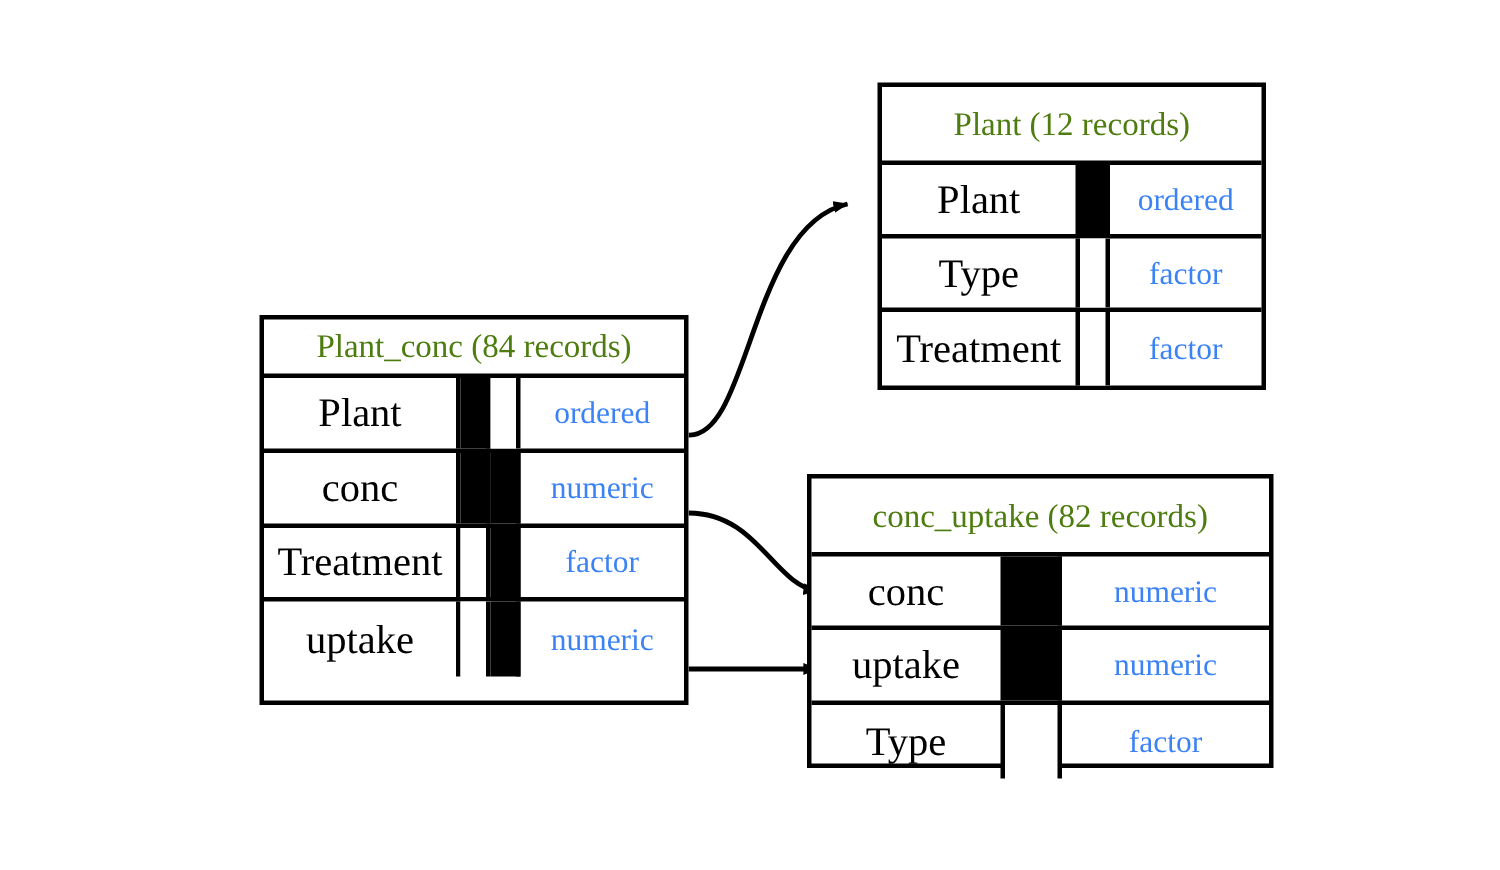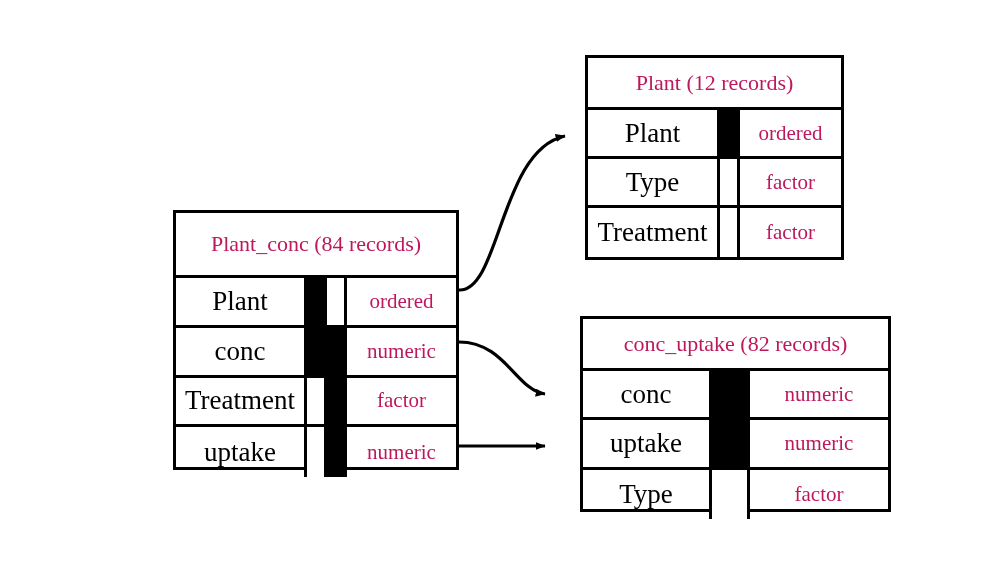--- a/index.html
+++ b/index.html
@@ -28,21 +28,21 @@
     box-sizing: border-box;
     border: 3px solid #000000;
     background: #ffffff;
     z-index: 3;
   }
 
   .entity-title {
     box-sizing: border-box;
     width: 100%;
     text-align: center;
-    color: #be185d;
+    color: #4d7c0f;
     font-size: 22px;
     line-height: 1;
     display: flex;
     align-items: center;
     justify-content: center;
     border-bottom: 3px solid #000000;
     white-space: nowrap;
   }
 
   .attr-row {
@@ -78,21 +78,21 @@
   .attr-bar.off { background: #ffffff; }
 
   .attr-type {
     box-sizing: border-box;
     flex: 1 1 auto;
     display: flex;
     align-items: center;
     justify-content: center;
     text-align: center;
     font-size: 21px;
-    color: #be185d;
+    color: #3b82f6;
     white-space: nowrap;
   }
 
   
   #connectors {
     position: absolute;
     left: 0; top: 0;
     width: 1000px;
     height: 580px;
     z-index: 1;
@@ -113,21 +113,21 @@
 
     <path fill="none" stroke="#000000" stroke-width="3.2" marker-end="url(#arrowhead)" d="M 459 290 C 500 292 500 150 565 136"></path>
 
     <path fill="none" stroke="#000000" stroke-width="3.2" marker-end="url(#arrowhead)" d="M 459 342 C 505 342 516 390 545 394"></path>
 
     <path fill="none" stroke="#000000" stroke-width="3.2" marker-end="url(#arrowhead)" d="M 459 446 L 545 446"></path>
   </svg>
 
   <div id="entity-layer">
       <div class="entity" style="left: 173px; top: 210px; width: 286px; height: 260px;">
-        <div class="entity-title" style="height: 65px;">Plant_conc (84 records)</div>
+        <div class="entity-title" style="height: 39px;">Plant_conc (84 records)</div>
         <div class="attr-row" style="height: 49.75px;">
           <div class="attr-name" style="width: 131px; flex: 0 0 131px;">Plant</div>
           <div class="attr-bar on" style="width: 20px; flex: 0 0 20px;"></div>
           <div class="attr-bar off" style="width: 20px; flex: 0 0 20px;"></div>
           <div class="attr-type">ordered</div>
         </div>
         <div class="attr-row" style="height: 49.75px;">
           <div class="attr-name" style="width: 131px; flex: 0 0 131px;">conc</div>
           <div class="attr-bar on" style="width: 20px; flex: 0 0 20px; border-right-color: rgb(0, 0, 0);"></div>
           <div class="attr-bar on" style="width: 20px; flex: 0 0 20px; border-right-color: rgb(0, 0, 0);"></div>
@@ -157,21 +157,21 @@
           <div class="attr-name" style="width: 132px; flex: 0 0 132px;">Type</div>
           <div class="attr-bar off" style="width: 20px; flex: 0 0 20px;"></div>
           <div class="attr-type">factor</div>
         </div>
         <div class="attr-row" style="height: 49px;">
           <div class="attr-name" style="width: 132px; flex: 0 0 132px;">Treatment</div>
           <div class="attr-bar off" style="width: 20px; flex: 0 0 20px;"></div>
           <div class="attr-type">factor</div>
         </div>
       </div>
-      <div class="entity" style="left: 580px; top: 316px; width: 311px; height: 196px;">
+      <div class="entity" style="left: 538px; top: 316px; width: 311px; height: 196px;">
         <div class="entity-title" style="height: 52px;">conc_uptake (82 records)</div>
         <div class="attr-row" style="height: 49.3333px;">
           <div class="attr-name" style="width: 129px; flex: 0 0 129px;">conc</div>
           <div class="attr-bar on" style="width: 38px; flex: 0 0 38px; border-right-color: rgb(0, 0, 0);"></div>
           <div class="attr-type">numeric</div>
         </div>
         <div class="attr-row" style="height: 49.3333px;">
           <div class="attr-name" style="width: 129px; flex: 0 0 129px;">uptake</div>
           <div class="attr-bar on" style="width: 38px; flex: 0 0 38px; border-right-color: rgb(0, 0, 0);"></div>
           <div class="attr-type">numeric</div>

